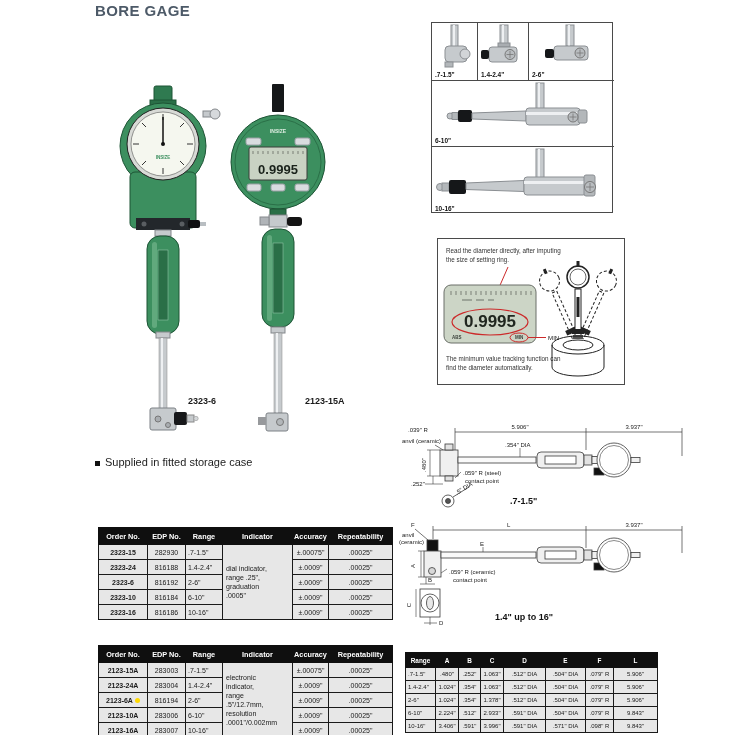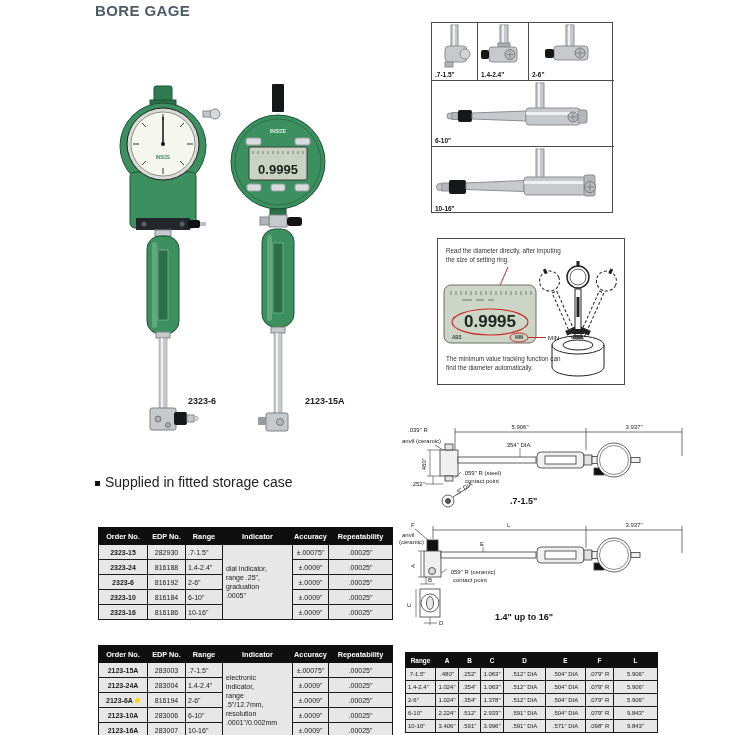--- a/index.html
+++ b/index.html
@@ -4,21 +4,21 @@
 <style>
   html,body{margin:0;padding:0;background:#fff;}
   #stage{position:relative;width:735px;height:735px;background:#ffffff;
          font-family:"Liberation Sans",sans-serif;color:#222;overflow:hidden;border-radius:30px;}
   .abs{position:absolute;}
 
   .page-title{left:95px;top:2px;font-size:15px;font-weight:bold;color:#4d5a68;letter-spacing:.4px;}
 
   .prod-label{font-size:9px;font-weight:bold;color:#1a1a1a;}
 
-  .note{left:95px;top:474px;font-size:14px;color:#222;}
+  .note{left:95px;top:456px;font-size:11px;color:#222;}
   .note .sq{display:inline-block;width:5px;height:5px;background:#111;margin-right:5px;vertical-align:middle;}
 
   
   .panel{border:1px solid #4a4a4a;background:#fff;box-sizing:border-box;}
   .hp-cell{position:absolute;box-sizing:border-box;border-right:1px solid #4a4a4a;border-bottom:1px solid #4a4a4a;}
   .hp-label{position:absolute;left:3px;bottom:2px;font-size:6.5px;font-weight:bold;color:#111;}
 
   
   .info-text{font-size:6.3px;line-height:1.35;color:#333;}
 

